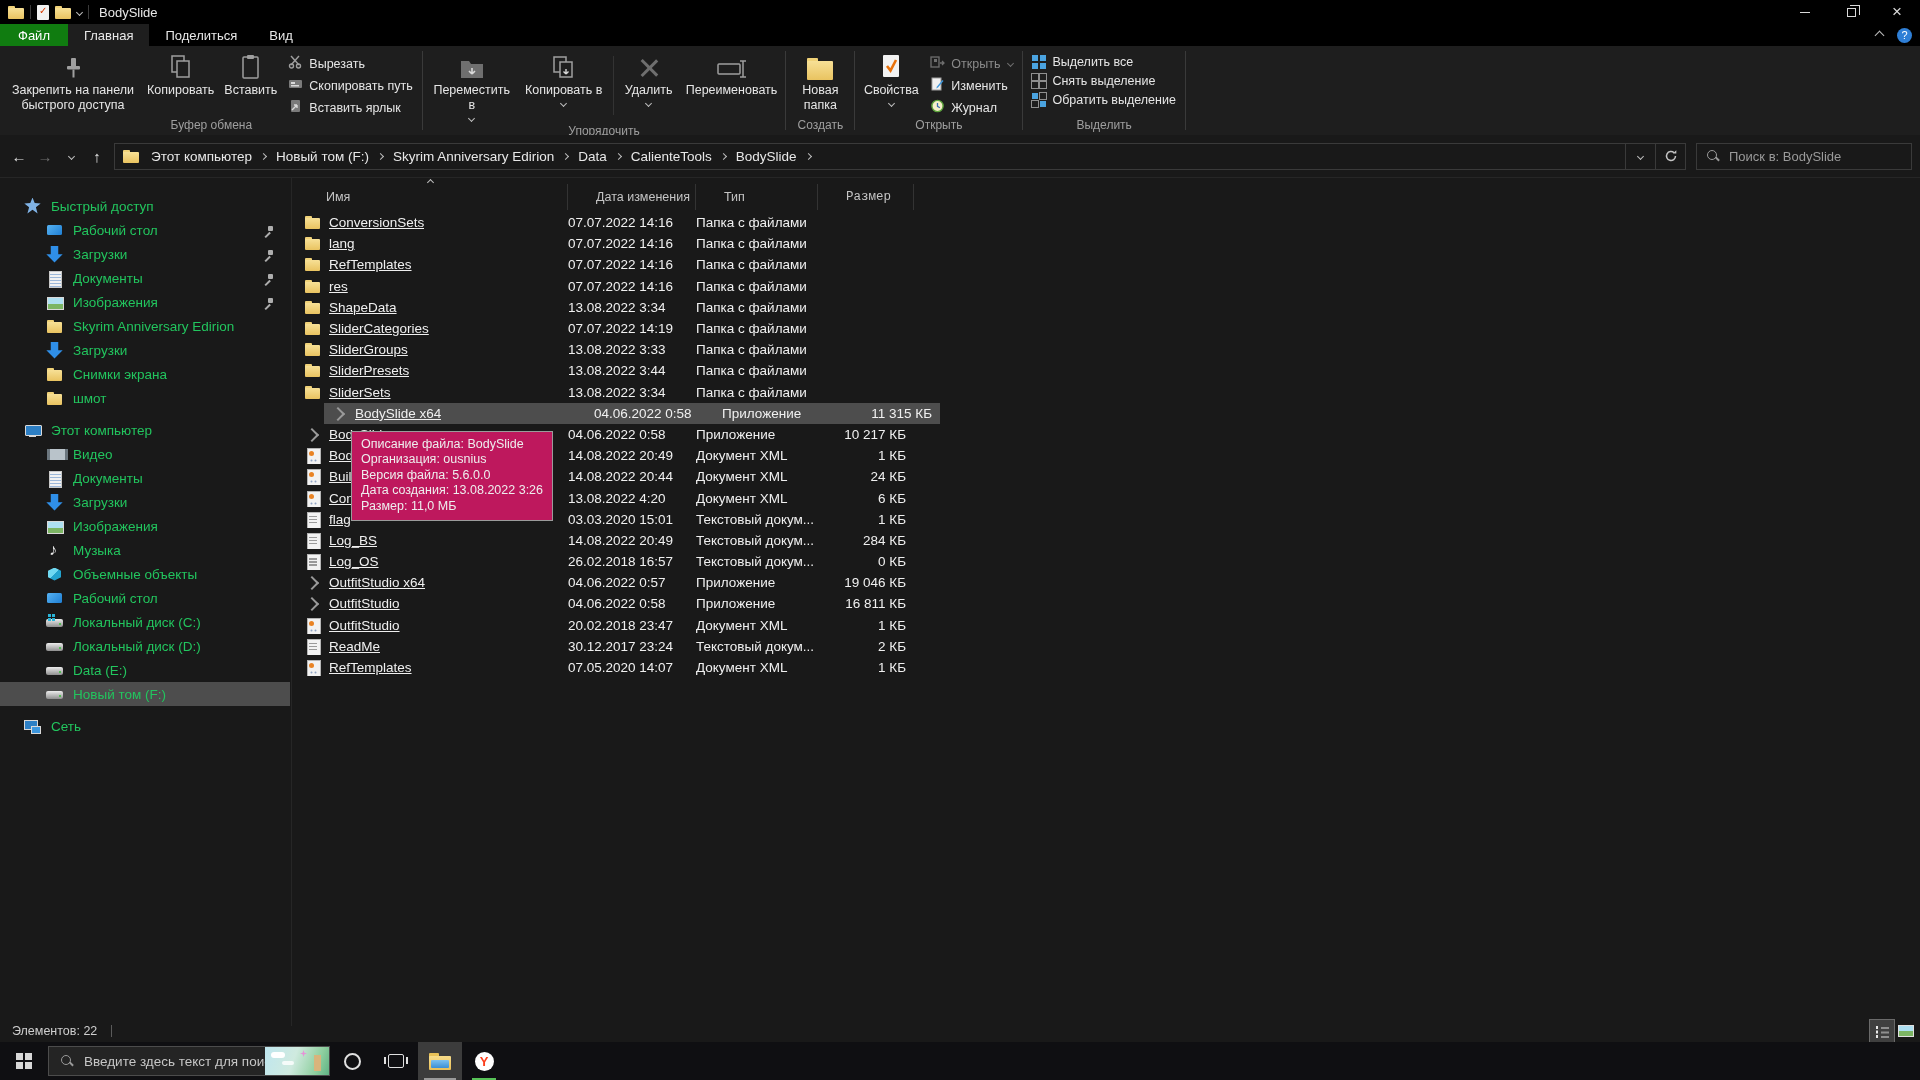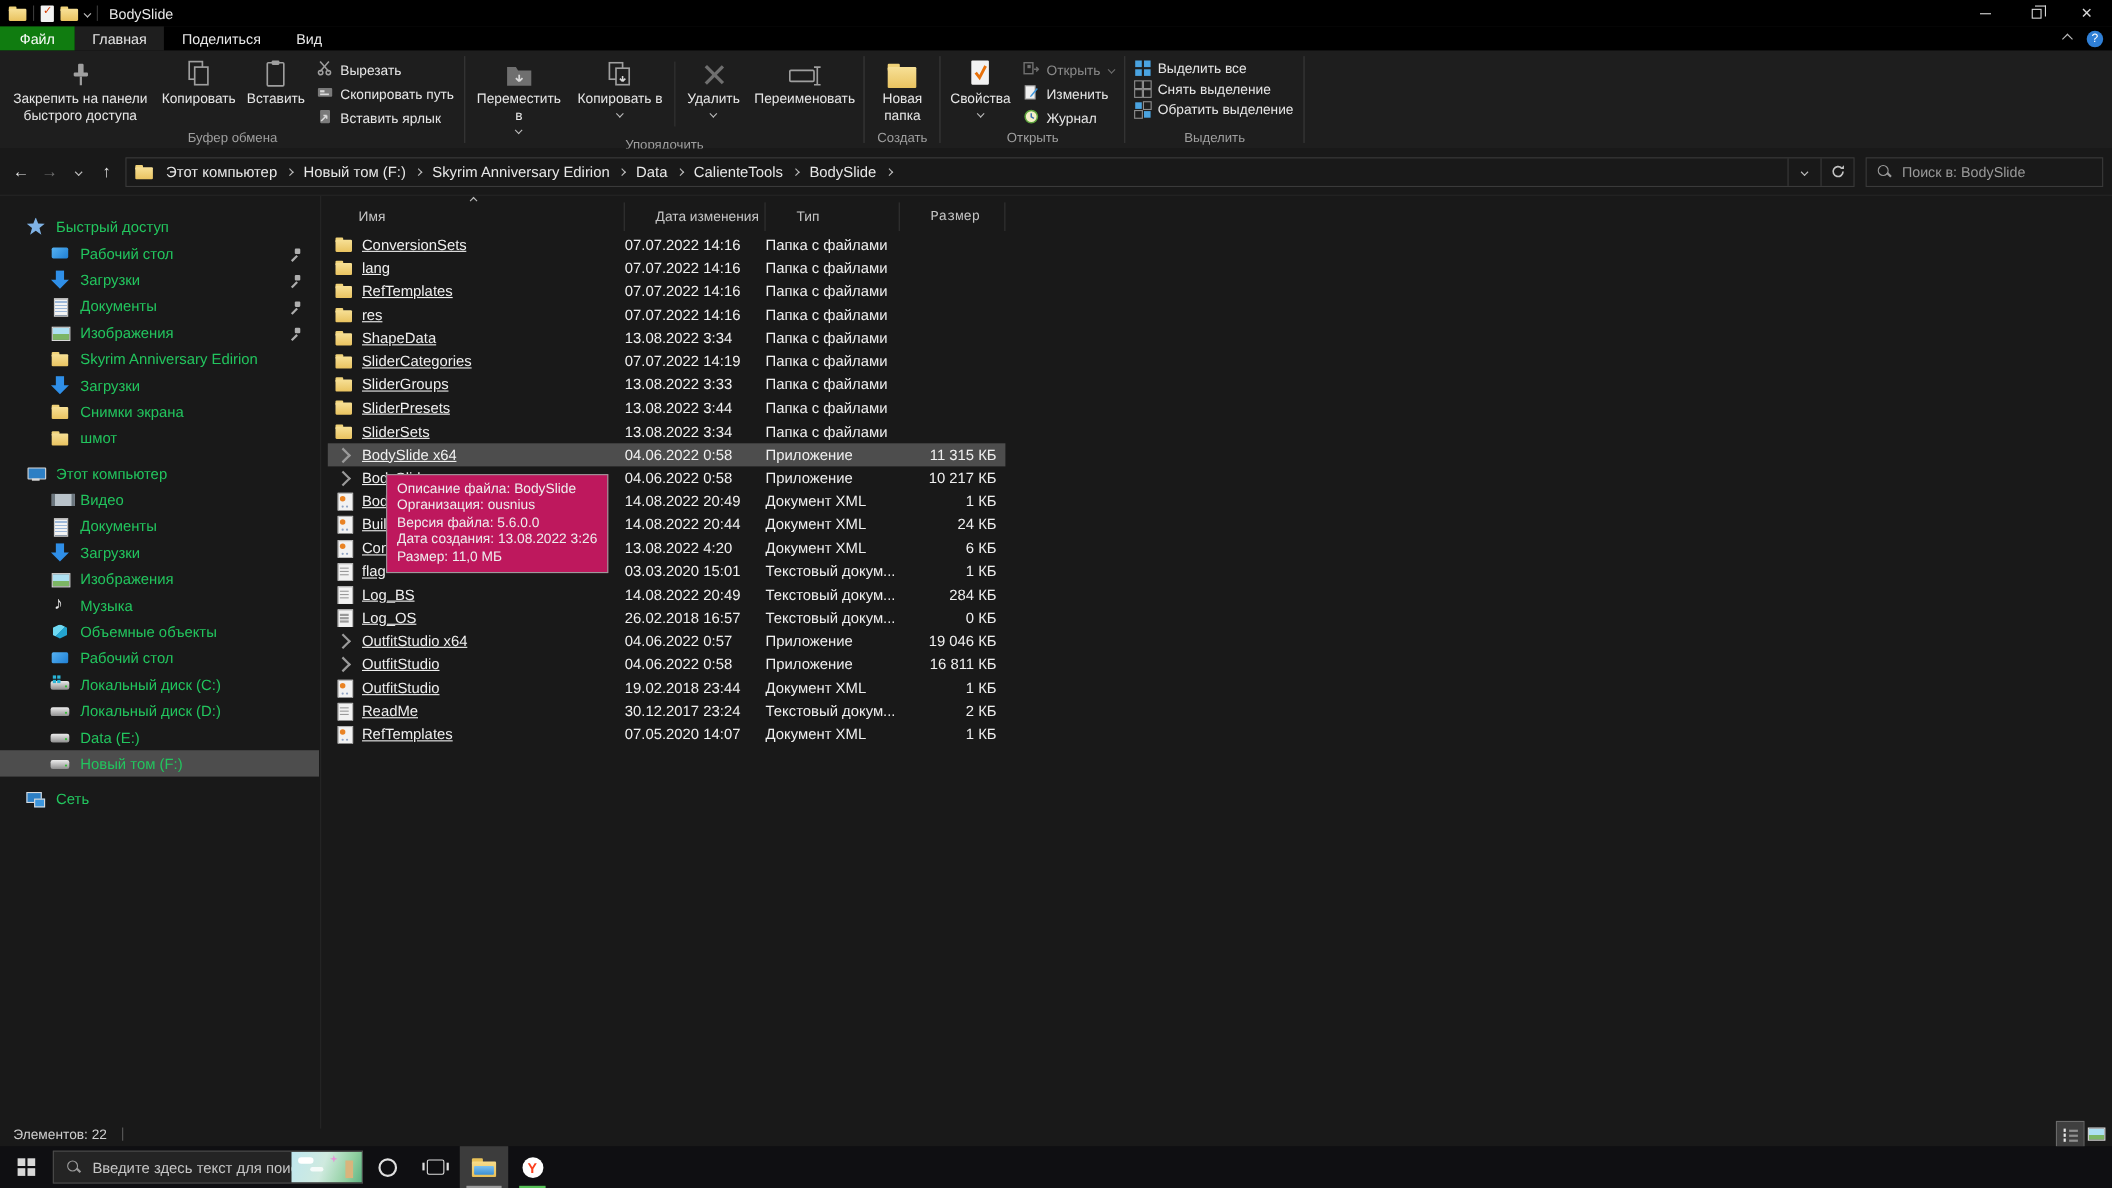--- a/index.html
+++ b/index.html
@@ -110,21 +110,21 @@
 
   
   .list-wrap { position:absolute; left:291px; top:178px; width:1630px; height:848px; border-left:1px solid #262626; }
   .lheader { position:absolute; left:6px; top:6px; display:grid; grid-template-columns:270px 128px 122px 96px; height:26px; font-size:12.5px; color:#c5c5c5; }
   .hcell { display:flex; align-items:center; padding-left:28px; border-right:1px solid #333; position:relative; }
   .hcell.first { padding-left:28px; }
   .hcell.size { justify-content:flex-start; padding-right:24px;font-family:Liberation Mono, monospace; }
   .sort-ind { position:absolute; left:130px; top:-4px; }
   .frows { position:absolute; left:6px; top:34px; }
   .frow { display:grid; grid-template-columns:270px 128px 122px 96px; height:21.2px; align-items:center; font-size:13.5px; color:#f0f0f0; }
-  .frow.selected { background:#4d4d4d; }
+  .frow.selected { background:#4d4d4d;margin-left:26px; }
   .c-namewrap { display:flex; align-items:center; gap:8px; padding-left:6px; overflow:hidden;text-decoration:underline; }
   .c-name { white-space:nowrap; overflow:hidden; }
   .c-date,.c-type { white-space:nowrap; }
   .c-size { text-align:right; padding-right:8px; white-space:nowrap; }
   .fi { width:17px; height:17px; position:relative; flex:0 0 17px; }
   .fi-folder::before { content:""; position:absolute; left:1px; top:2px; width:7px; height:4px; background:#f0d278; border-radius:1px 1px 0 0; }
   .fi-folder::after { content:""; position:absolute; left:1px; top:4px; width:15px; height:11px; background:linear-gradient(180deg,#f7e096,#e9c360); border-radius:1px; }
   .fi-app::before { content:""; position:absolute; left:3px; top:4px; width:8px; height:8px; border-top:2px solid #9a9a9a; border-right:2px solid #9a9a9a; transform:rotate(45deg); }
   .fi-xml::before,.fi-txt::before { content:""; position:absolute; left:3px; top:1px; width:12px; height:15px; background:#f2f2f2; border:1px solid #b5b5b5; }
   .fi-xml::after { content:""; position:absolute; left:5px; top:4px; width:5px; height:5px; border-radius:50%; background:#e98324; box-shadow:0 7px 0 -1.5px #8fa3c4, 4px 7px 0 -1.5px #8fa3c4; }
@@ -825,21 +825,21 @@
     <span class="c-date">04.06.2022 0:58</span>
     <span class="c-type">Приложение</span>
     <span class="c-size">16 811 КБ</span>
   </div>
 
   <div class="frow">
     <div class="c-namewrap">
       <span class="fi fi-xml"></span>
       <span class="c-name">OutfitStudio</span>
     </div>
-    <span class="c-date">19.02.2018 23:44</span>
+    <span class="c-date">20.02.2018 23:47</span>
     <span class="c-type">Документ XML</span>
     <span class="c-size">1 КБ</span>
   </div>
 
   <div class="frow">
     <div class="c-namewrap">
       <span class="fi fi-txt"></span>
       <span class="c-name">ReadMe</span>
     </div>
     <span class="c-date">30.12.2017 23:24</span>

